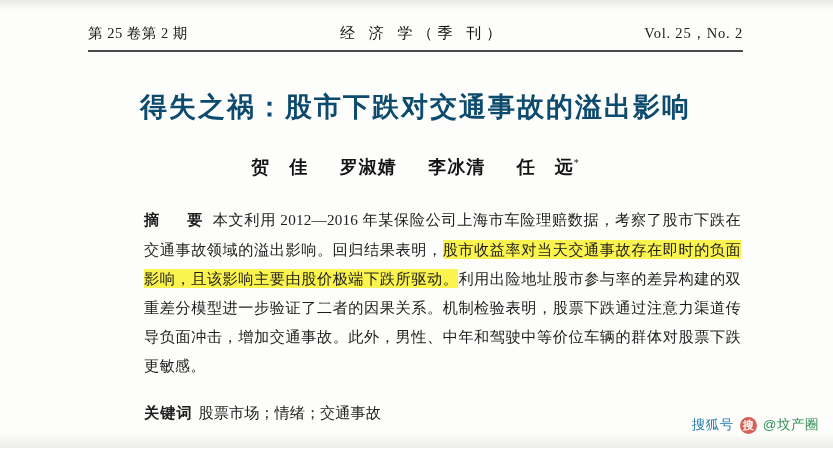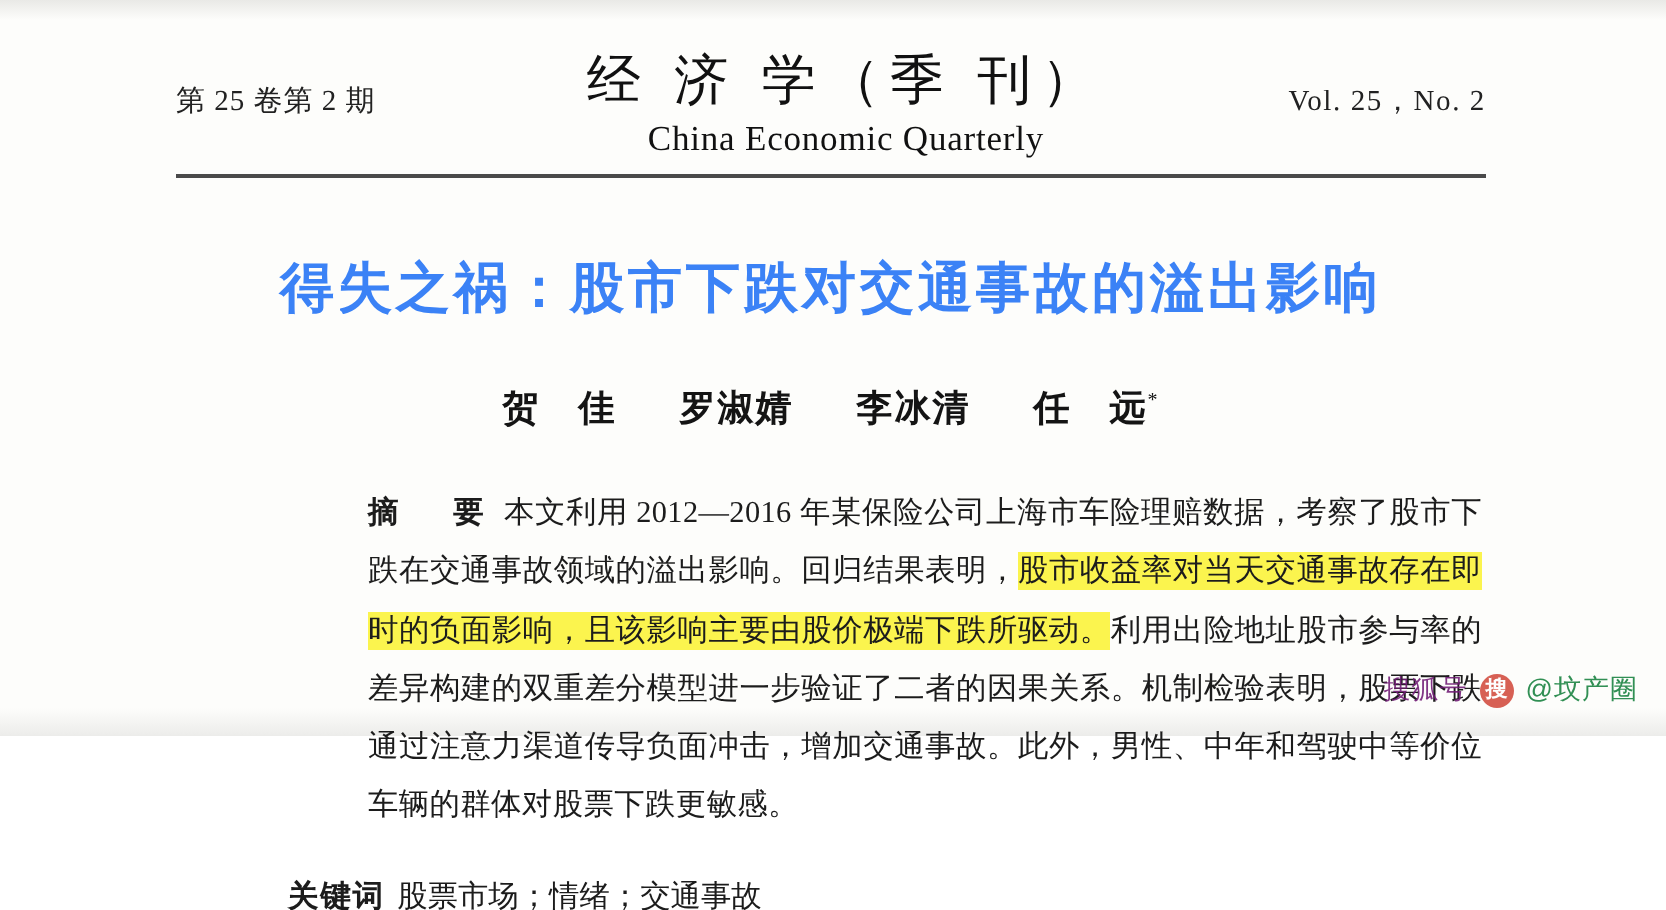--- a/index.html
+++ b/index.html
@@ -10,21 +10,21 @@
   body {
     width: 833px;
     height: 455px;
     font-family: "Liberation Serif", serif;
     color: #1a1a1a;
     overflow: hidden;
   }
   .page {
     position: relative;
     width: 833px;
-    height: 368px;
+    height: 448px;
     background: #fdfdfb;
     box-sizing: border-box;
   }
   
   .page-edge-top {
     position: absolute;
     left: 0; top: 0;
     width: 833px; height: 10px;
     background: linear-gradient(to bottom, #e9e9e6, #fdfdfb);
   }
@@ -63,41 +63,41 @@
     font-size: 14.5px;
     line-height: 1.55;
     letter-spacing: 0.5px;
     color: #222;
   }
   .rh-line.vol {
     font-family: "Liberation Serif", serif;
     letter-spacing: 0.8px;
   }
   .journal-cn {
-    font-size: 27px;
+    font-size: 15px;
     letter-spacing: 5px;
     line-height: 1.35;
     color: #111;
   }
   .journal-en {
     font-size: 17.5px;
     letter-spacing: 0.4px;
     line-height: 1.3;
     color: #111;
     font-family: "Liberation Serif", serif;
   }
 
   
   .title {
     margin-top: 37px;
     text-align: center;
     font-size: 27px;
     font-weight: bold;
     letter-spacing: 2px;
-    color: #3b82f6;
+    color: #0c4a6e;
   }
 
   
   .authors {
     margin-top: 30px;
     text-align: center;
     font-size: 18px;
     font-weight: bold;
     letter-spacing: 1px;
     color: #141414;
@@ -120,21 +120,20 @@
     letter-spacing: 6px;
     margin-right: 4px;
   }
   .abs-body {
     font-size: 15.2px;
     line-height: 1.92;
     text-align: justify;
     letter-spacing: 0.2px;
     color: #1c1c1c;
     text-indent: 0;
-    margin-left: 40px;
   }
   .hl {
     background: #fbf44e;
     padding: 1px 0;
     box-decoration-break: clone;
     -webkit-box-decoration-break: clone;
   }
 
   
   .kv-block {
@@ -156,21 +155,21 @@
     right: 14px;
     bottom: 14px;
     display: flex;
     align-items: center;
     gap: 6px;
     opacity: 0.88;
   }
   .wm-text {
     font-family: "Liberation Sans", sans-serif;
     font-size: 13.5px;
-    color: #701a75;
+    color: #0369a1;
     letter-spacing: 0.5px;
   }
   .wm-logo {
     width: 17px; height: 17px;
     border-radius: 50%;
     background: #d24b3e;
     color: #fff;
     font-family: "Liberation Sans", sans-serif;
     font-size: 11px;
     line-height: 17px;
@@ -192,21 +191,20 @@
   <div class="page-edge-bottom"></div>
 
   <div class="content">
 
     <div class="runhead">
       <div class="col left">
         <div class="rh-line">第 25 卷第 2 期</div>
       </div>
       <div class="col center">
         <div class="journal-cn">经 济 学（季 刊）</div>
-        <div class="journal-en">China Economic Quarterly</div>
       </div>
       <div class="col right">
         <div class="rh-line vol">Vol. 25，No. 2</div>
       </div>
     </div>
 
     <div class="title">得失之祸：股市下跌对交通事故的溢出影响</div>
 
     <div class="authors">
       <span class="author"><span>贺　佳</span></span>

